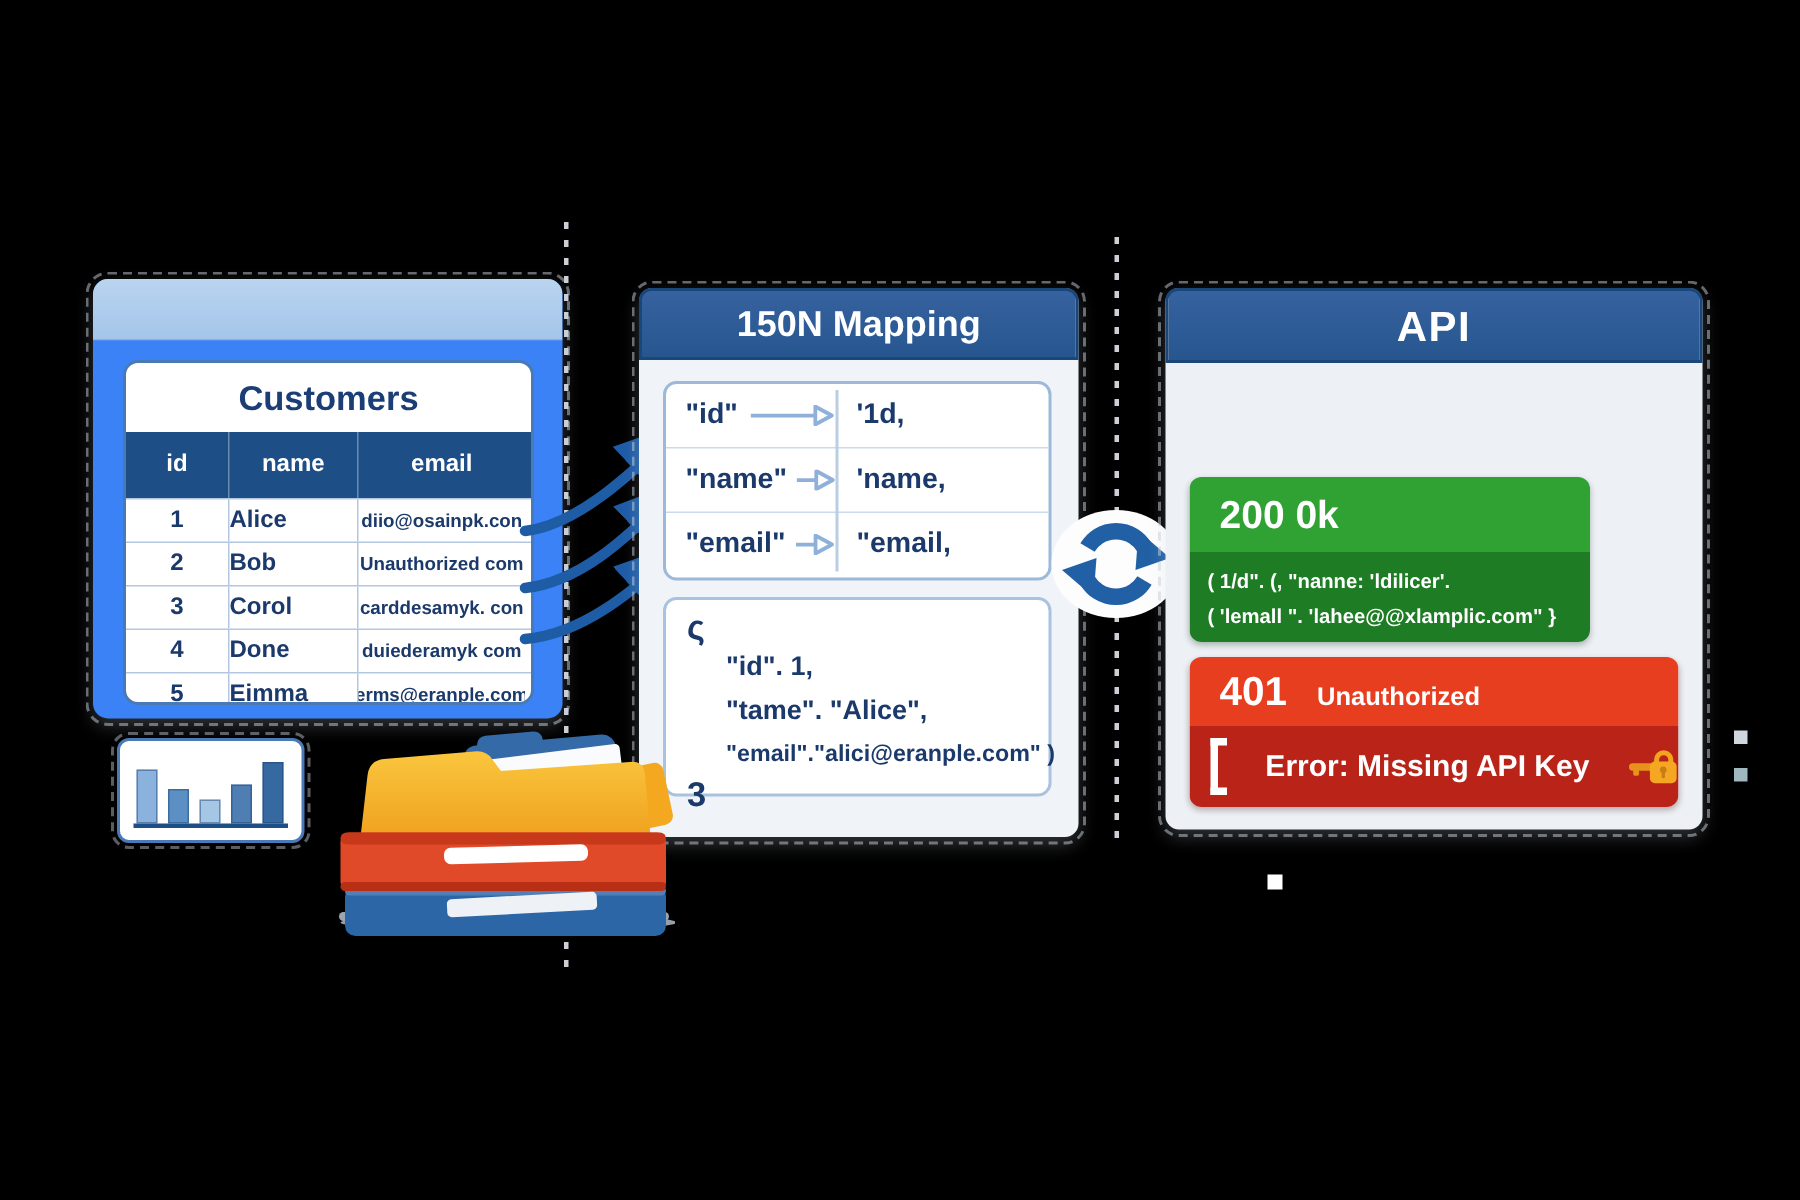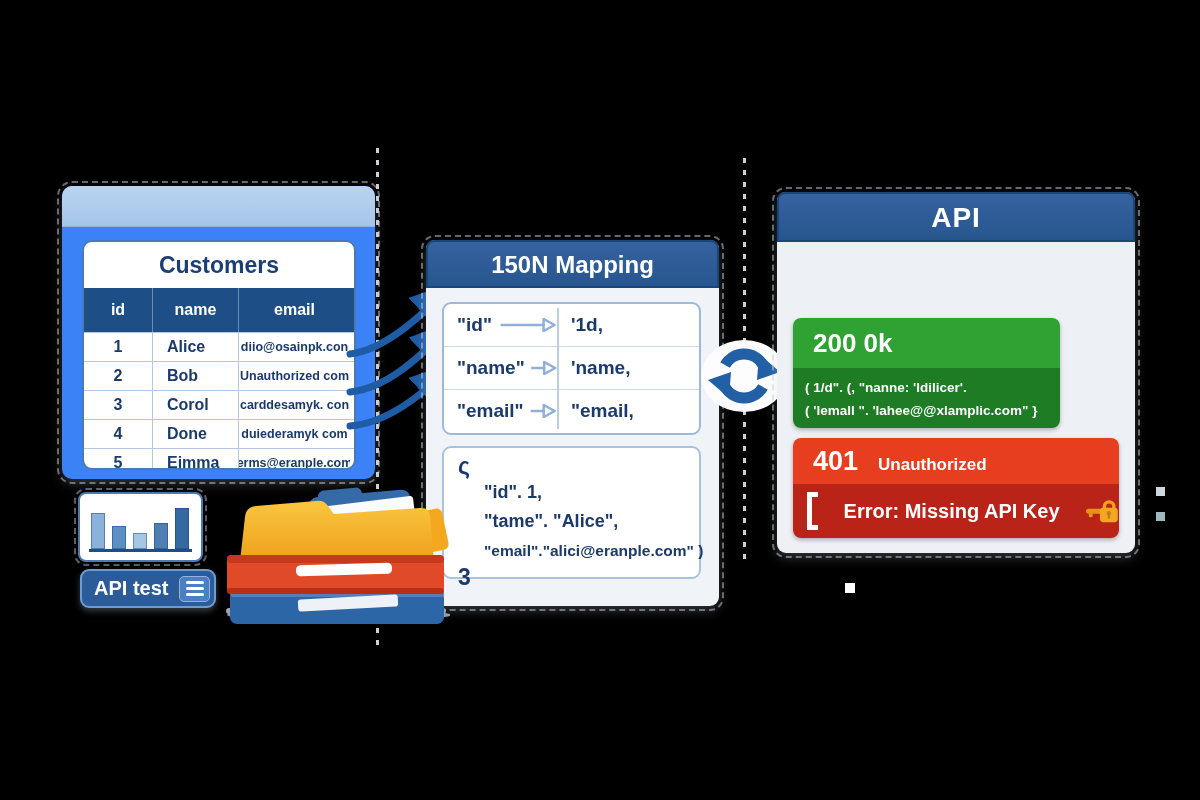--- a/index.html
+++ b/index.html
@@ -19,26 +19,26 @@
   #table-card{position:absolute;left:20px;top:54px;width:270px;height:226px;background:#fff;
     border:2px solid #4a7ab5;border-radius:10px;overflow:hidden;}
   #table-title{height:46px;line-height:46px;text-align:center;font-size:23px;color:#1b3e76;}
   .tgrid{display:grid;grid-template-columns:68px 86px 112px;}
   .thead{height:44px;background:#1d4e86;color:#fff;font-size:16px;}
   .thead .cell{display:flex;align-items:center;justify-content:center;}
   .thead .cell+.cell{border-left:1.5px solid rgba(255,255,255,.35);}
   .trow{height:28px;border-top:1.5px solid #b3c8e0;color:#1b3a6b;font-size:16px;}
   .trow .cell{display:flex;align-items:center;justify-content:center;overflow:hidden;white-space:nowrap;}
   .trow .cell+.cell{border-left:1.5px solid #b3c8e0;}
-  .trow .cell.c-name{justify-content:flex-start;padding-left:14px;}
+  .trow .cell.c-name{justify-content:flex-start;}
   .trow .cell.c-email{font-size:12.5px;}
 
   
   #mapping-panel{left:426px;top:192px;width:293px;height:366px;background:#f0f3f8;border-radius:9px;
-    outline:2px dashed rgba(200,208,220,.5);outline-offset:3px;box-shadow:0 5px 12px rgba(190,200,215,.25);margin-top:48px;}
+    outline:2px dashed rgba(200,208,220,.5);outline-offset:3px;box-shadow:0 5px 12px rgba(190,200,215,.25);}
   .panel-title{height:48px;line-height:46px;text-align:center;background:linear-gradient(#36629f,#27568f);
     color:#fff;font-size:24px;border-radius:8px 8px 0 0;border:2px solid #1a4679;box-sizing:border-box;}
   #map-box{position:absolute;left:16px;top:62px;width:259px;height:133px;background:#fff;
     border:2px solid #9cb9da;border-radius:9px;box-sizing:border-box;}
   .map-divider{position:absolute;left:113px;top:4px;bottom:4px;width:1.5px;background:#b9cde4;}
   .map-row{display:flex;align-items:center;height:42px;}
   .map-row+.map-row{border-top:1.5px solid #ccd9ea;}
   .map-left{width:113px;display:flex;align-items:center;padding-left:13px;box-sizing:border-box;}
   .map-key{font-size:19px;color:#1b3a6b;}
   .map-arrow{margin-left:6px;flex:1;}
@@ -245,28 +245,20 @@
     <div id="chart-area">
       <div class="bar b0" style="height: 36px;"></div>
       <div class="bar b1" style="height: 23px;"></div>
       <div class="bar b2" style="height: 16px;"></div>
       <div class="bar b3" style="height: 26px;"></div>
       <div class="bar b4" style="height: 41px;"></div>
       <div id="chart-base"></div>
     </div>
   </div>
 
-  <div id="api-test-btn" class="abs">
-    <span id="api-test-label">API test</span>
-    <span id="hamburger">
-        <i></i>
-        <i></i>
-        <i></i>
-      </span>
-  </div>
 
   <svg class="abs" style="left:224px;top:487px;" width="226" height="138" viewBox="0 0 226 138">
     <defs>
       <linearGradient id="gy" x1="0" y1="0" x2="0" y2="1">
         <stop offset="0" stop-color="#fac63e"></stop>
           <stop offset="1" stop-color="#efa01d"></stop>
       </linearGradient>
     </defs>
     <ellipse cx="115" cy="128" rx="112" ry="6" fill="#94a0ac"></ellipse>
     <rect x="2" y="121" width="220" height="6" rx="3" fill="#9aa6b2"></rect>

